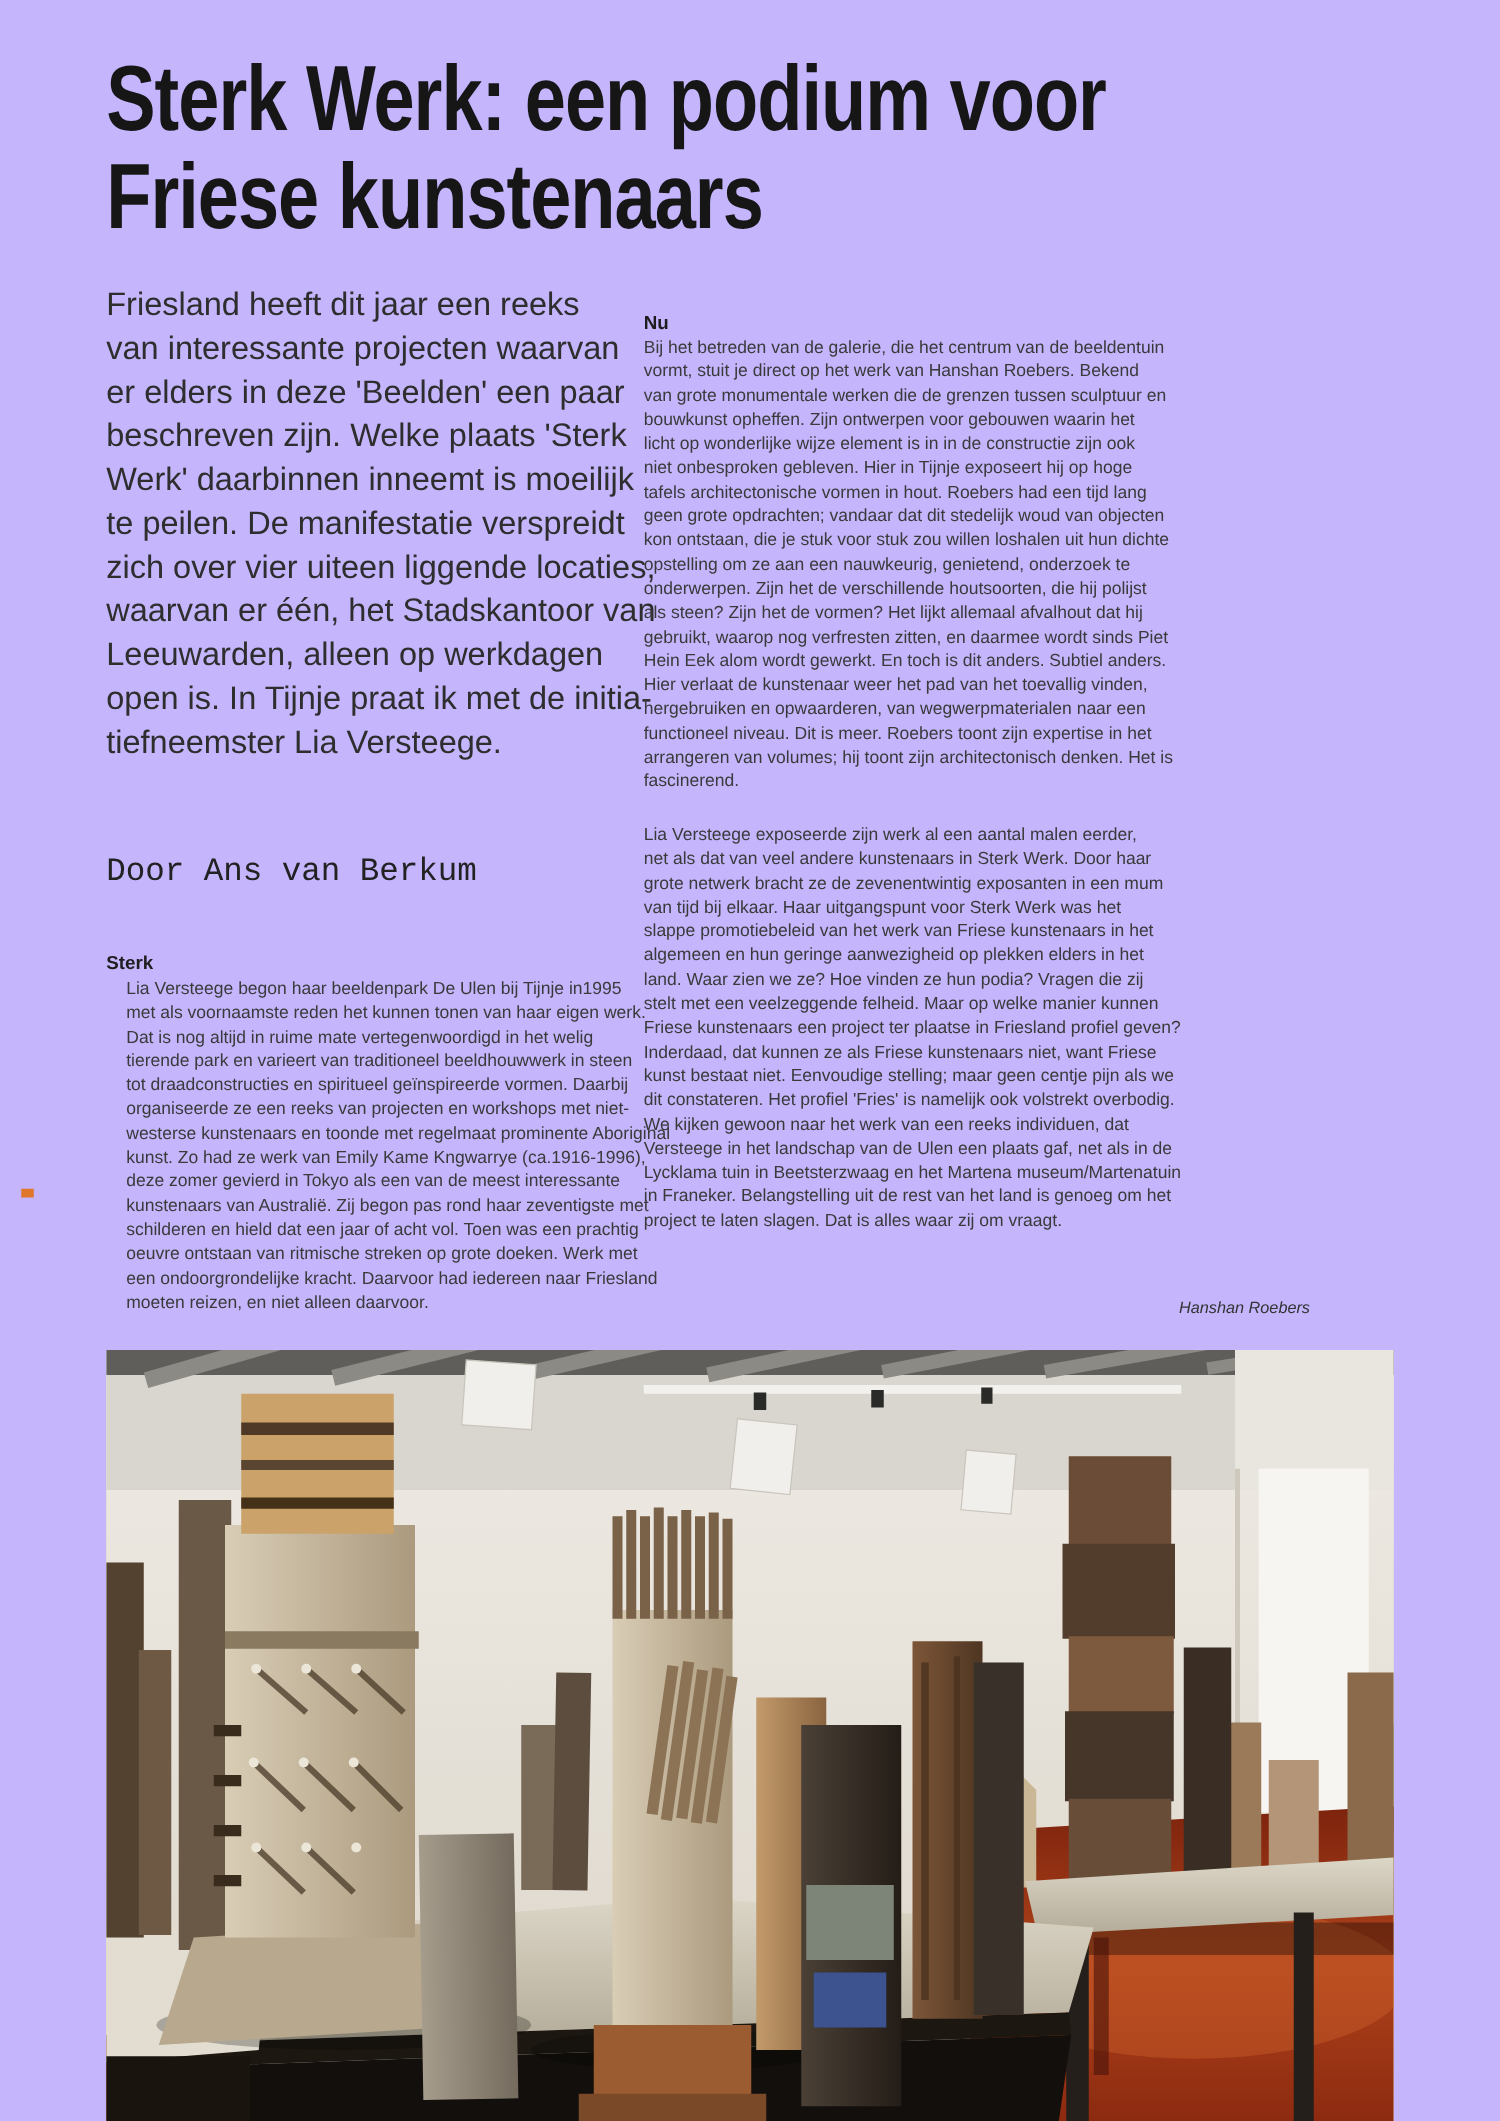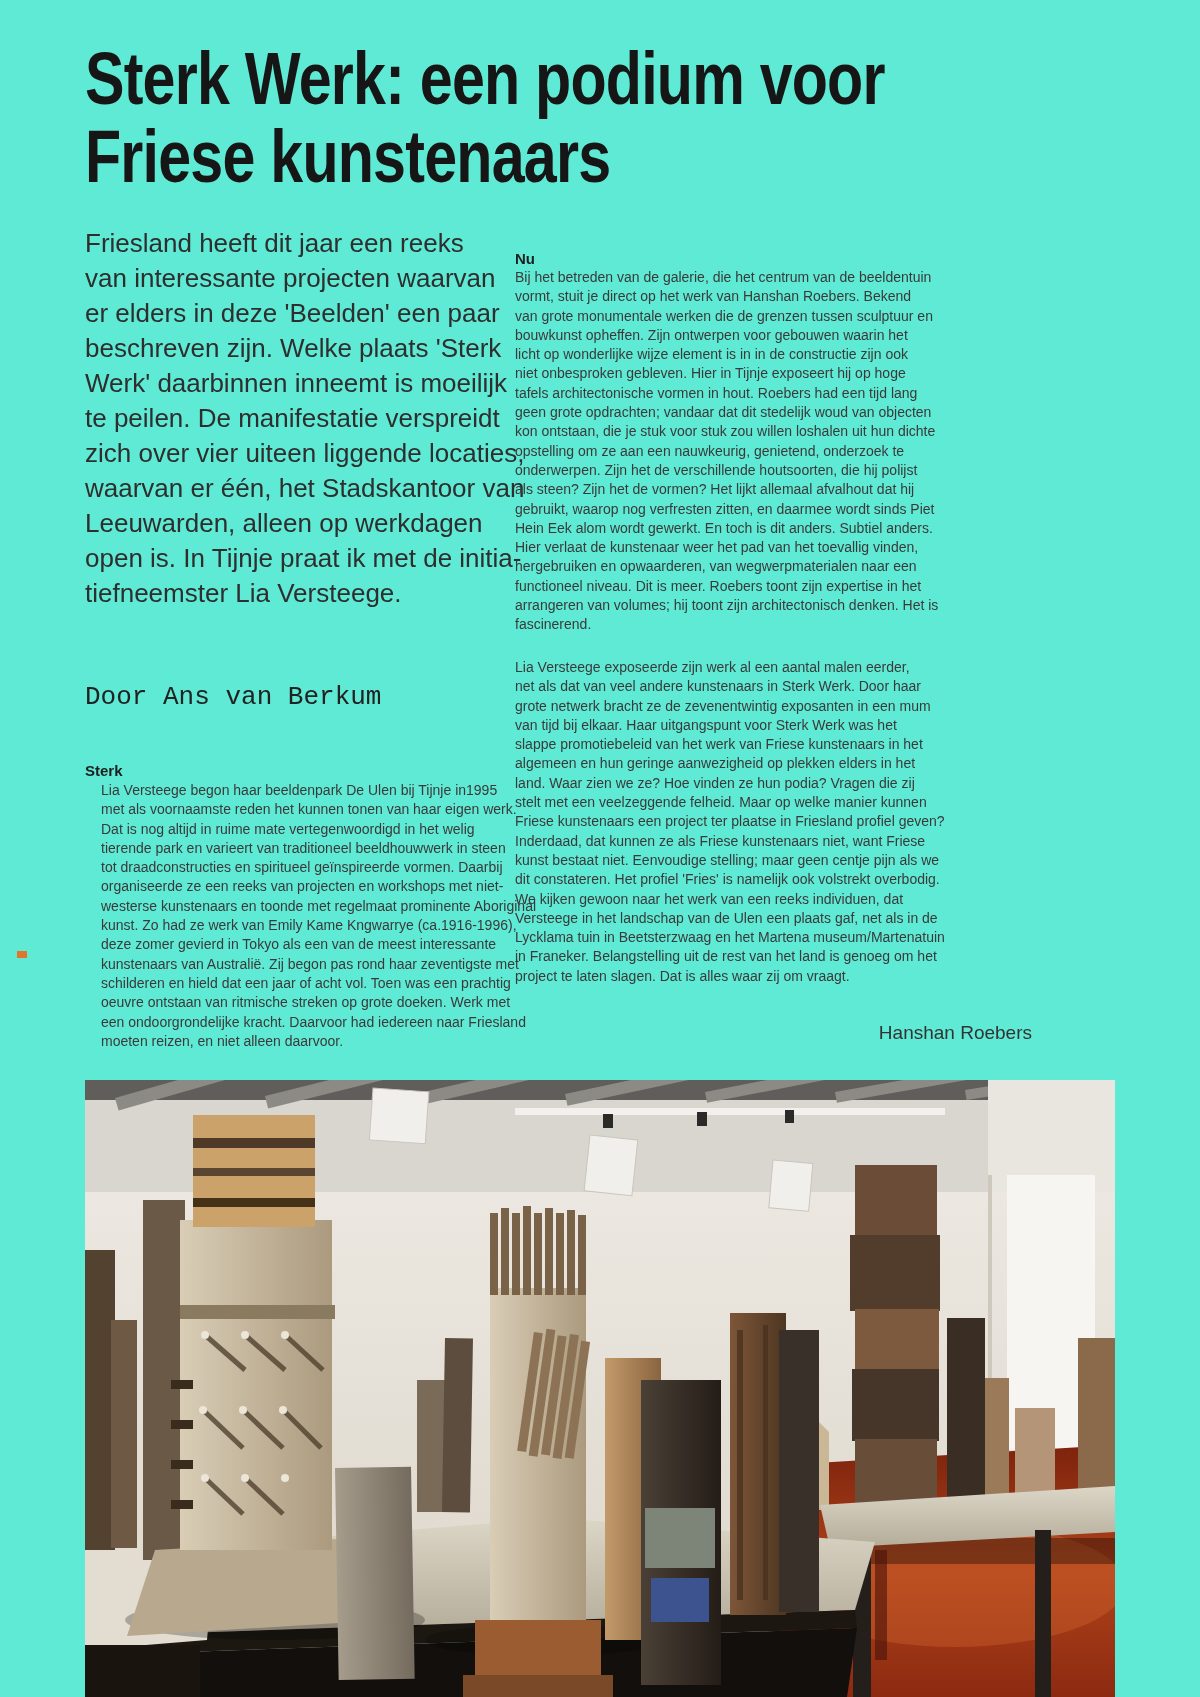--- a/index.html
+++ b/index.html
@@ -1,19 +1,19 @@
 <!DOCTYPE html>
 <html><head>
 <meta charset="utf-8">
 <style>
   html,body{margin:0;padding:0;background:#ffffff;}
   .page{
     position:relative;
     width:1200px;height:1697px;
-    background:#5eead4;
+    background:#c4b5fd;
     font-family:"Liberation Sans",sans-serif;
     color:#2c2c2c;
     overflow:hidden;
   }
   .margin-mark{
     position:absolute;left:17px;top:951px;width:10px;height:7px;
     background:#e0762a;
   }
   .headline{
     position:absolute;left:85px;top:40px;margin:0;
@@ -38,22 +38,22 @@
   .sect-head.nu{left:515px;top:250px;}
   .bodytext{
     position:absolute;margin:0;width:500px;
     font-size:14px;line-height:19.3px;color:#3a3a3a;
     white-space:pre-line;
   }
   .bodytext.toen{left:101px;top:781px;}
   .bodytext.nu1{left:515px;top:268px;}
   .bodytext.nu2{left:515px;top:658px;}
   .credit{
-    position:absolute;left:515px;top:1022px;margin:0;width:517px;
-    text-align:right;font-size:19px;color:#333;
+    position:absolute;left:515px;top:1022px;margin:16px;width:517px;
+    text-align:right;font-size:13px;color:#333;font-style:italic;
   }
   .photo{
     position:absolute;left:85px;top:1080px;width:1030px;height:617px;
     background:#ded8cc;
   }
   .photo svg{display:block;}
 </style>
 </head>
 <body>
 

